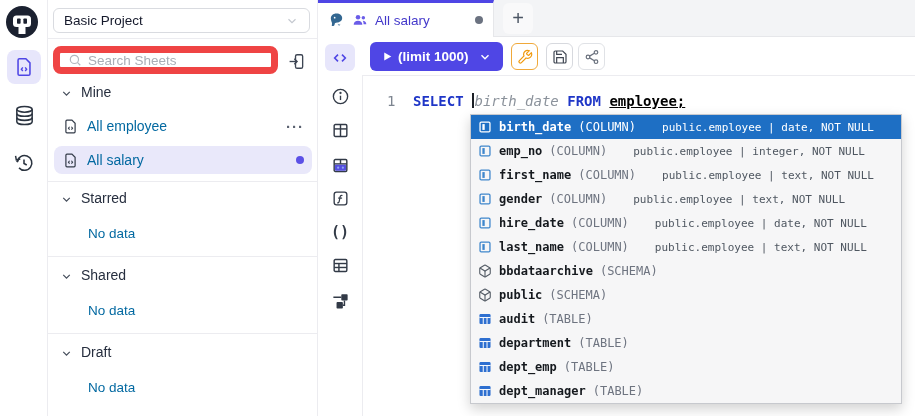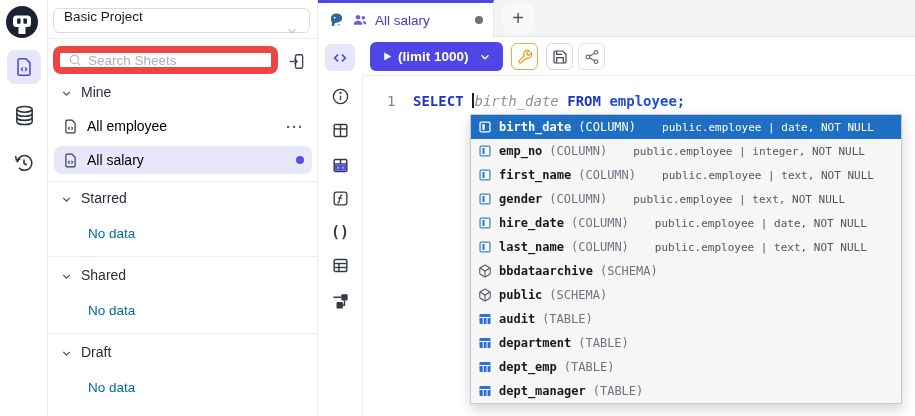--- a/index.html
+++ b/index.html
@@ -17,21 +17,21 @@
   .logo { position:absolute; left:5px; top:5px; width:34px; height:34px; }
   .rail-btn { position:absolute; left:7px; width:34px; height:34px; border-radius:8px;
               display:flex; align-items:center; justify-content:center; cursor:pointer; }
   .rail-btn.active { background:#e7e6fb; }
 
   
   .sidebar { position:absolute; left:48px; top:0; width:270px; height:100%;
              background:#fff; border-right:1px solid #ececf0; }
   .project-select { position:absolute; left:5px; top:8px; width:257px; height:25px;
              border:1px solid #d9dbe0; border-radius:6px; background:#fff;
-             display:flex; padding:0 10px; cursor:pointer;flex-direction:column; }
+             display:flex; align-items:center; padding:0 10px; cursor:pointer; }
   .project-select .lbl { font-size:13.5px; color:#15192b; }
   .project-select .chev { margin-left:auto; color:#c4c8cf; }
   .sb-topline { position:absolute; left:0; top:38px; width:100%; height:1px; background:#ececf0; }
 
   .search-box { position:absolute; left:5px; top:46px; width:225px; height:28px;
              border:7px solid #ef4444; border-radius:8px; background:#fff;
              display:flex; align-items:center; padding:0 8px; gap:6px; }
   .search-box input { border:none; outline:none; width:100%; font-size:13.5px;
              font-family:"Liberation Sans", sans-serif; color:#15192b; background:transparent; }
   .search-box input::placeholder { color:#a9aeb6; }
@@ -40,21 +40,21 @@
 
   .section-head { position:absolute; left:12px; display:flex; align-items:flex-end; gap:8px;
              color:#262e3e; font-size:14px; font-weight:500; cursor:pointer; }
   .section-head .chev { color:#444c5a; }
   .no-data { position:absolute; left:40px; font-size:13.5px; color:#0369a1; }
   .sb-div { position:absolute; left:0; width:100%; height:1px; background:#ececf0; }
 
   .sheet-item { position:absolute; left:6px; width:258px; height:28px; border-radius:8px;
              display:flex; align-items:center; padding:0 8px; gap:8px; cursor:pointer; }
   .sheet-item.active { background:#e9e8fa; }
-  .sheet-item .lbl { font-size:14px; color:#000000;text-align:center; }
+  .sheet-item .lbl { font-size:14px; color:#0369a1;text-align:center; }
   .sheet-item .right { margin-left:auto; display:flex; align-items:center; }
   .ellipsis { color:#5a6170; font-size:15px; letter-spacing:1px; font-weight:bold; cursor:pointer; }
   .dot-purple { width:8px; height:8px; border-radius:50%; background:#5b50e6; }
 
   
   .tabbar { position:absolute; left:318px; top:0; width:597px; height:37px;
             background:#f3f4f6; border-bottom:1px solid #e6e7ea; }
   .tab { position:absolute; left:0; top:0; width:176px; height:37px; background:#fff;
          border-top:3px solid #4f46e5; border-right:1px solid #e6e7ea;
          display:flex; align-items:center; padding:0 10px; gap:7px; cursor:pointer; }
@@ -87,21 +87,21 @@
          cursor:pointer; color:#3f4652; }
   .tb-btn.amber { border-color:#f0a93a; color:#f09a0f; }
 
   
   .editor { position:absolute; left:363px; top:76px; right:0; bottom:0; background:#fff; }
   .gutter { position:absolute; left:24px; top:17px; font-family:"DejaVu Sans Mono", monospace;
          font-size:14px; color:#7d8590; }
   .codeline { position:absolute; left:50px; top:17px; font-family:"DejaVu Sans Mono", monospace;
          font-size:14px; color:#1f242b; white-space:pre; }
   .kw { color:#1f36c7; font-weight:bold; }
-  .plain { color:#1d4ed8; font-weight:bold; }
+  .plain { color:#000000; font-weight:bold;text-decoration:underline; }
   .ghost { color:#8b929b; font-style:italic; }
   .caret { display:inline-block; width:1.5px; height:15px; background:#1c2026;
          vertical-align:-2px; margin-right:1px; }
 
   
   .dropdown { position:absolute; left:470px; top:114px; width:432px; background:#f6f6f7;
          border:1px solid #c7c9ce; box-shadow:0 5px 12px rgba(0,0,0,.18); z-index:5; }
   .dd-row { height:24px; display:flex; align-items:center; padding:0 7px;
          font-family:"DejaVu Sans Mono", monospace; font-size:12px; cursor:pointer; }
   .dd-row .ic { width:14px; height:14px; margin-right:7px; flex:0 0 auto; }

